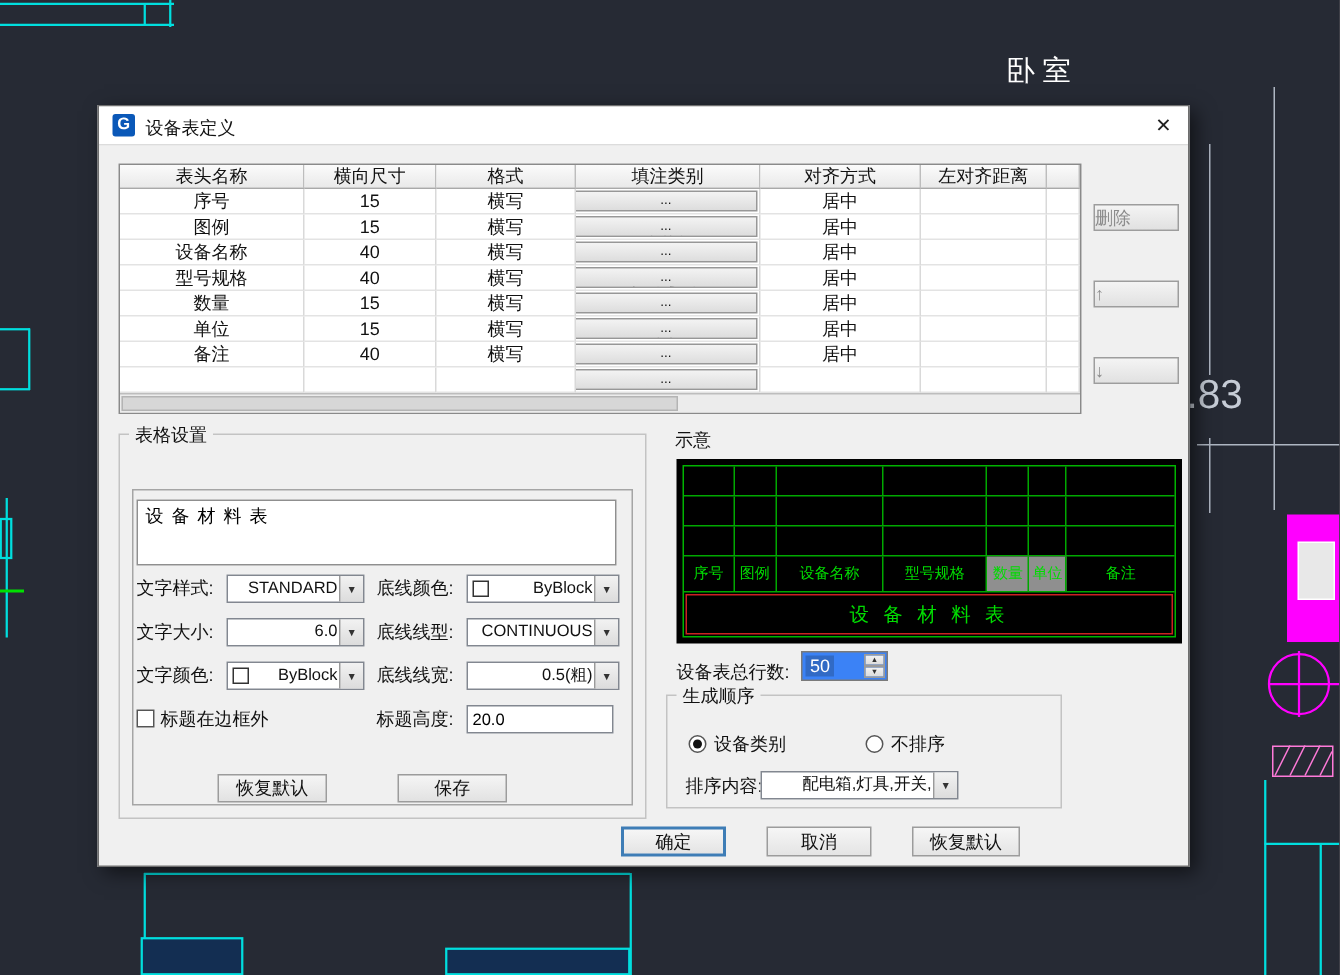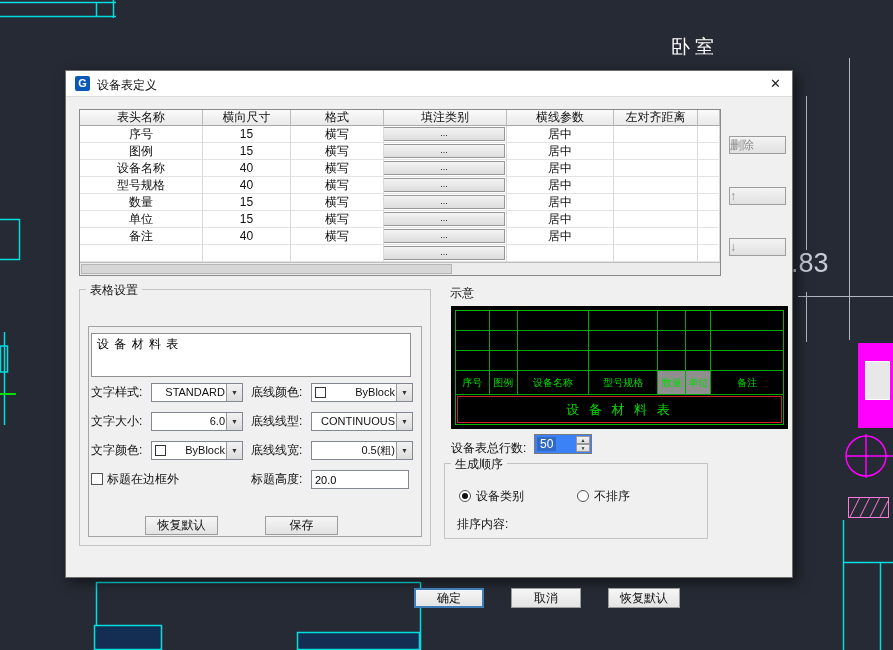--- a/index.html
+++ b/index.html
@@ -86,21 +86,21 @@
   .spin-up::after{content:"▲";font-size:5px;line-height:6px;display:block;color:#333;}
   .spin-down::after{content:"▼";font-size:5px;line-height:6px;display:block;color:#333;}
 
   .order{left:378px;top:392px;width:264px;height:76px;}
   .radio{position:absolute;width:12px;height:12px;border:1px solid #555;border-radius:50%;background:#fff;cursor:pointer;}
   .radio.on::after{content:"";position:absolute;left:2px;top:2px;width:6px;height:6px;background:#111;border-radius:50%;}
   .rlab{position:absolute;font-size:12px;line-height:17px;white-space:nowrap;}
 
   
   .fbtn{position:absolute;top:480px;width:70px;height:20px;background:linear-gradient(#f6f6f6,#e4e4e4);
-        border:1px solid #9c9c9c;text-align:center;line-height:18px;font-size:12px;cursor:pointer;margin-top:37px;}
+        border:1px solid #9c9c9c;text-align:center;line-height:18px;font-size:12px;cursor:pointer;}
   .fbtn.ok{left:348px;border:2px solid #3e7db6;line-height:16px;}
   .fbtn.cancel{left:445px;}
   .fbtn.wide{left:542px;width:72px;}
 </style>
 </head>
 <body>
 
 <div id="stage">
 
   <svg id="cad-svg" width="893" height="650" viewBox="0 0 893 650">
@@ -158,21 +158,21 @@
       <span class="dtitle">设备表定义</span>
       <span class="close">✕</span>
     </div>
 
     <div class="grid-wrap">
       <div id="grid-header">
           <div class="gcell ghead" style="width: 123px;">表头名称</div>
           <div class="gcell ghead" style="width: 88px;">横向尺寸</div>
           <div class="gcell ghead" style="width: 93px;">格式</div>
           <div class="gcell ghead" style="width: 123px;">填注类别</div>
-          <div class="gcell ghead" style="width: 107px;">横线参数</div>
+          <div class="gcell ghead" style="width: 107px;">对齐方式</div>
           <div class="gcell ghead" style="width: 84px;">左对齐距离</div>
           <div class="gcell ghead" style="width: 22px;"></div>
         </div>
       <div id="grid-body">
           <div class="grow">
             <div class="gcell" style="width: 123px;">序号</div>
             <div class="gcell" style="width: 88px;">15</div>
             <div class="gcell" style="width: 93px;">横写</div>
             <div class="gcell gcat" style="width: 123px;"><span>序号</span><span class="dots">...</span></div>
             <div class="gcell" style="width: 107px;">居中</div>
@@ -354,19 +354,23 @@
       <span class="spin-down"></span>
     </div>
 
     <div class="groupbox order">
       <span class="glabel">生成顺序</span>
       <span class="radio on" id="radio-cat" style="left:14px;top:26px"></span>
       <span class="rlab" style="left:31px;top:24px">设备类别</span>
       <span class="radio" style="left:132px;top:26px"></span>
       <span class="rlab" style="left:149px;top:24px">不排序</span>
       <span class="rlab" style="left:12px;top:52px">排序内容:</span>
+      <div class="combo" style="left:62px;top:50px;width:132px">
+        <span class="cval">配电箱,灯具,开关,</span>
+        <span class="carr"></span>
+      </div>
     </div>
 
     <div class="fbtn ok">确定</div>
     <div class="fbtn cancel">取消</div>
     <div class="fbtn wide">恢复默认</div>
   </div>
 </div>
 
 </body></html>

